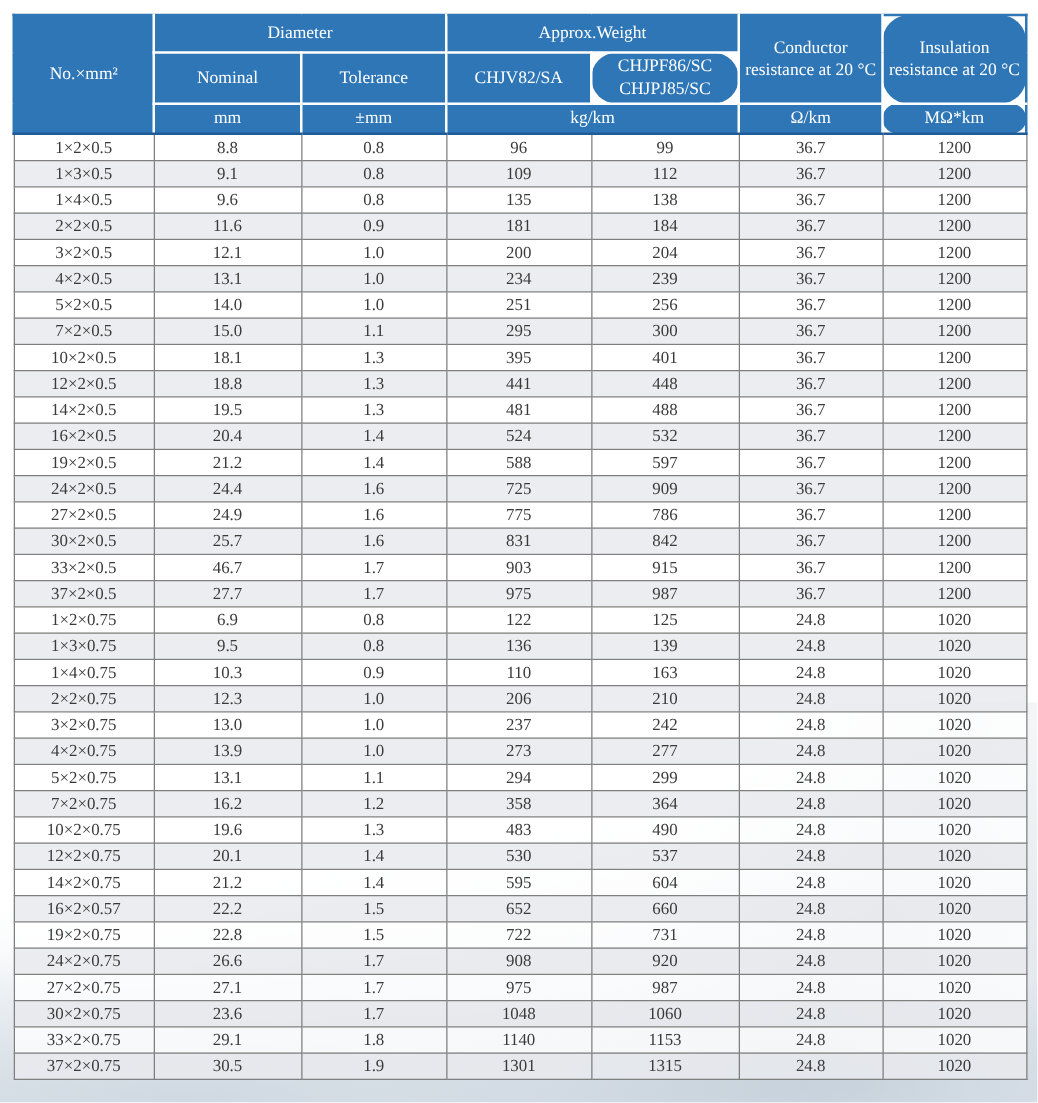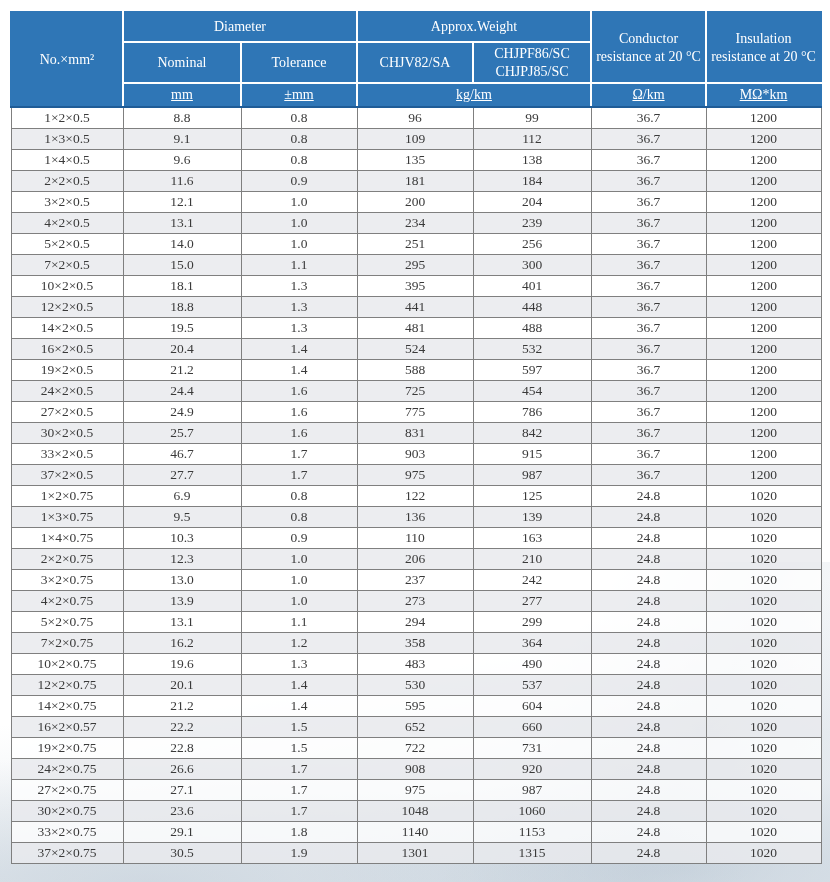--- a/index.html
+++ b/index.html
@@ -37,22 +37,22 @@
     line-height:1.25;
     padding:2px 4px;
     text-align:center;
     vertical-align:middle;
   }
   thead tr.band-row th{height:30px;}
   thead tr.sub-row th{height:40px;}
   thead tr.unit-row th{height:24px;}
   thead tr:first-child th{border-top-color:var(--header-bg);}
   thead th:first-child{border-left-color:var(--header-bg);}
-  thead th:last-child{border-right-color:var(--header-bg);}
-  thead tr.unit-row th{border-bottom:2px solid #1f5c97;text-decoration:underline;}
+  thead th:last-child{border-right-color:var(--header-bg);border-radius:21px;}
+  thead tr.unit-row th{border-bottom:2px solid #1f5c97;}
   th.corner{border-top-color:var(--header-bg);border-left-color:var(--header-bg);border-bottom:2px solid #1f5c97;}
   tbody td{
     border:1px solid var(--border);
     text-align:center;
     vertical-align:middle;
     height:21px;
     padding:0 3px;
     font-size:13.5px;
     color:var(--text);
     background:rgba(255,255,255,0.78);
@@ -212,21 +212,21 @@
         <td>588</td>
         <td>597</td>
         <td>36.7</td>
         <td>1200</td>
       </tr>
       <tr>
         <td>24×2×0.5</td>
         <td>24.4</td>
         <td>1.6</td>
         <td>725</td>
-        <td>454</td>
+        <td>909</td>
         <td>36.7</td>
         <td>1200</td>
       </tr>
       <tr>
         <td>27×2×0.5</td>
         <td>24.9</td>
         <td>1.6</td>
         <td>775</td>
         <td>786</td>
         <td>36.7</td>

